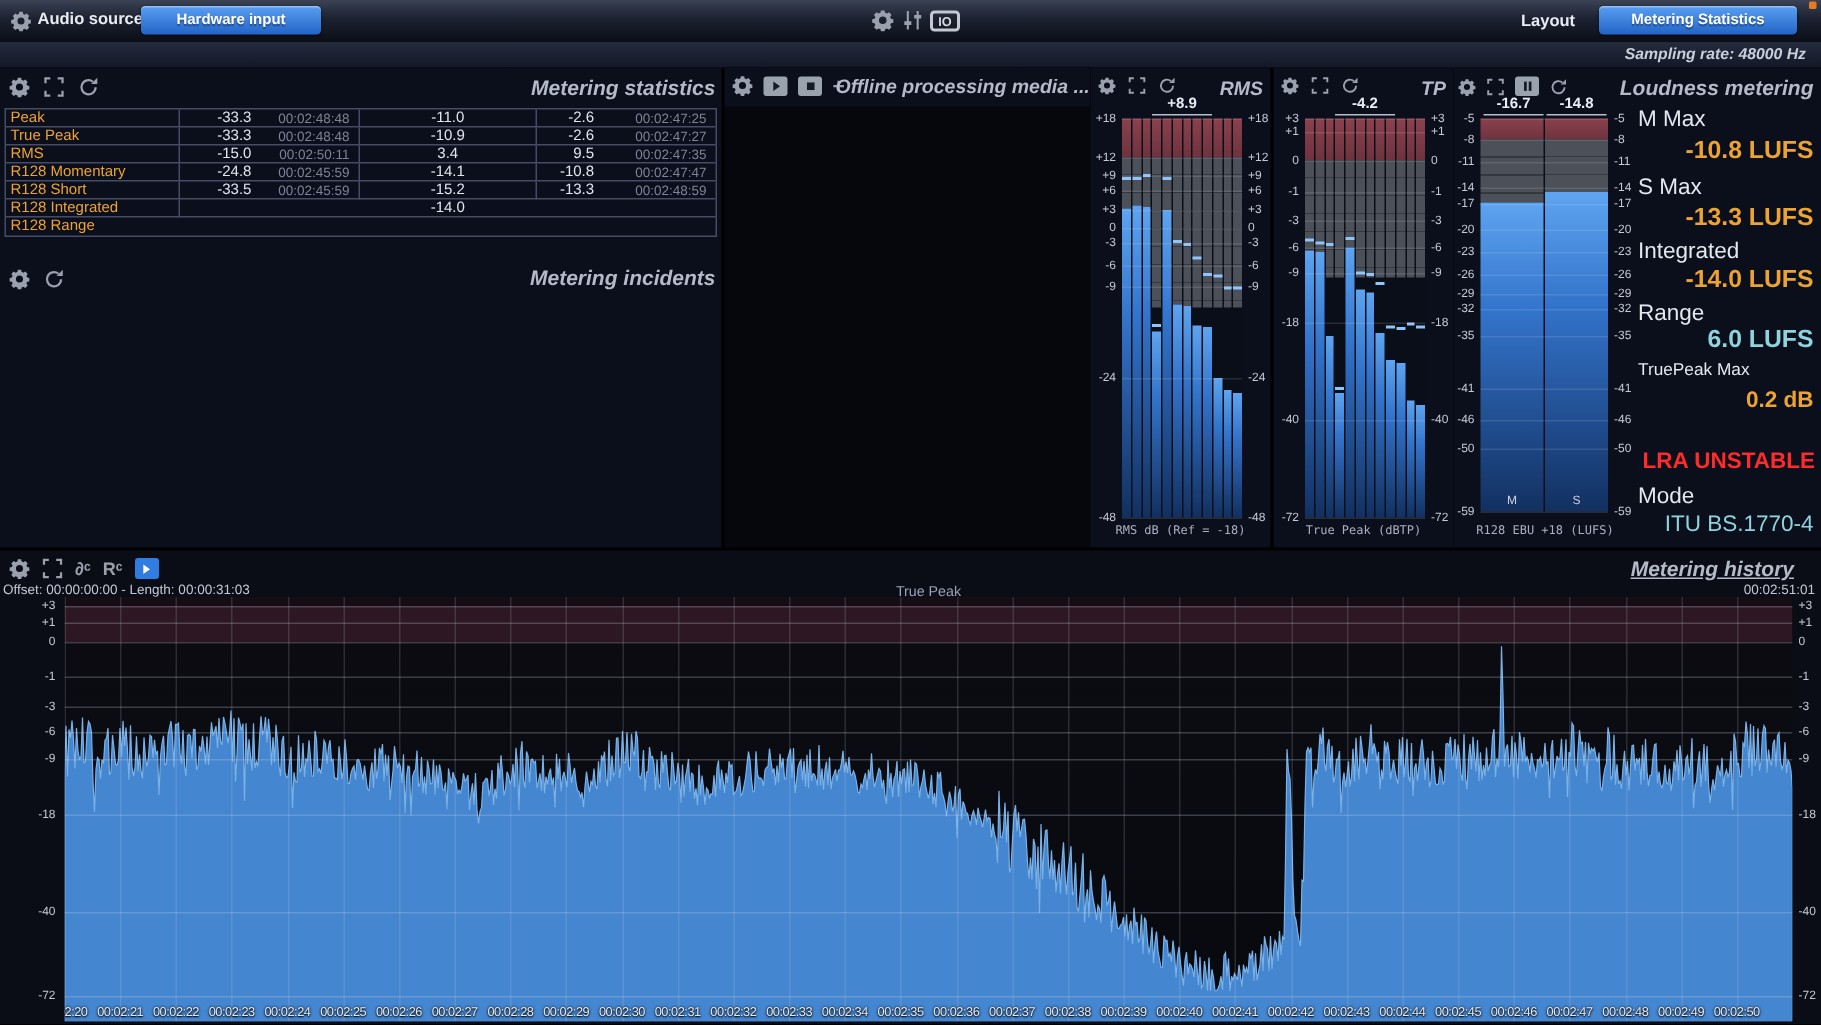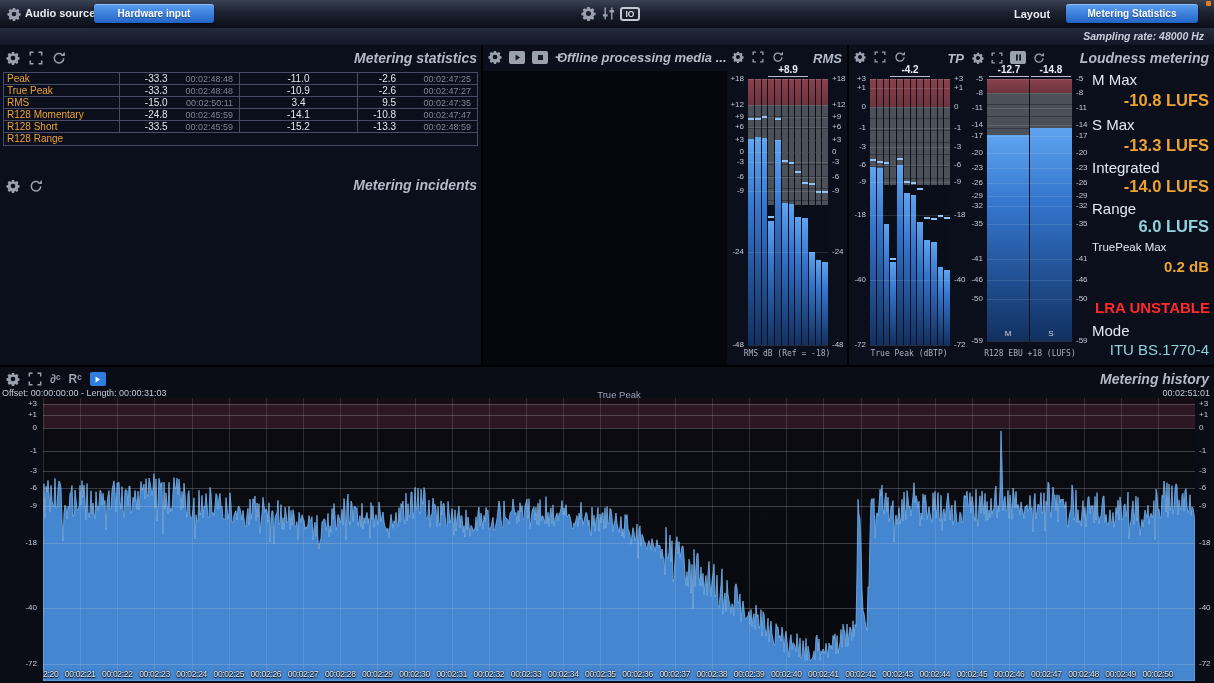--- a/index.html
+++ b/index.html
@@ -195,20 +195,24 @@
             <div class="v w40">-33.5</div>
             <div class="tm">00:02:45:59</div>
           </div>
           <div class="tcell mid">-15.2</div>
           <div class="tcell flexc">
             <div class="v w32">-13.3</div>
             <div class="tm">00:02:48:59</div>
           </div>
         </div>
         <div class="trow">
+          <div class="tcell lab">R128 Integrated</div>
+          <div class="tcell span3">-14.0</div>
+        </div>
+        <div class="trow">
           <div class="tcell lab">R128 Range</div>
         </div>
       </div>
     <div class="icrow" style="left:6px;top:134px;">
       <span class="ic">
           <svg viewBox="0 0 16 16">
             <path fill="currentColor" fill-rule="evenodd" d="M9.3 1H6.7l-.33 1.75a5.5 5.5 0 0 0-1.28.53L3.6 2.3 1.77 4.13l.98 1.5c-.23.4-.4.83-.53 1.28L.5 7.24v2.6l1.72.33c.13.45.3.88.53 1.28l-.98 1.5 1.84 1.84 1.5-.98c.4.23.83.4 1.28.53L6.7 16h2.6l.33-1.66c.45-.13.88-.3 1.28-.53l1.5.98 1.84-1.84-.98-1.5c.23-.4.4-.83.53-1.28l1.7-.33v-2.6l-1.7-.33a5.5 5.5 0 0 0-.53-1.28l.98-1.5L12.41 2.3l-1.5.98a5.5 5.5 0 0 0-1.28-.53L9.3 1zM8 5.3a2.7 2.7 0 1 1 0 5.4 2.7 2.7 0 0 1 0-5.4z"></path>
           </svg>
         </span>
       <span class="ic">
@@ -529,21 +533,21 @@
             <rect x="9.2" y="2.5" width="3.2" height="11" fill="currentColor"></rect>
           </svg>
         </span>
       <span class="ic sm">
           <svg viewBox="0 0 16 16">
             <path fill="none" stroke="currentColor" stroke-width="1.7" d="M13.4 8.2A5.4 5.4 0 1 1 11.4 4"></path>
             <path fill="currentColor" d="M14.7 1v4.8H9.9z"></path>
           </svg>
         </span>
     </div>
-    <div class="meterval" style="left:20px;top:19px;width:40px;">-12.7</div>
+    <div class="meterval" style="left:20px;top:19px;width:40px;">-16.7</div>
     <div class="meterval" style="left:62px;top:19px;width:40px;">-14.8</div>
     <div class="m-left" style="left:0;top:34px;width:17px;height:262px;">
         <div class="mticklab" style="top: calc(0% - 4px);">-5</div>
         <div class="mticklab" style="top: calc(5.3% - 4px);">-8</div>
         <div class="mticklab" style="top: calc(11.1% - 4px);">-11</div>
         <div class="mticklab" style="top: calc(17.6% - 4px);">-14</div>
         <div class="mticklab" style="top: calc(21.8% - 4px);">-17</div>
         <div class="mticklab" style="top: calc(28.2% - 4px);">-20</div>
         <div class="mticklab" style="top: calc(34% - 4px);">-23</div>
         <div class="mticklab" style="top: calc(39.7% - 4px);">-26</div>
@@ -632,21 +636,21 @@
           </svg>
         </span>
       <span class="glyphic">∂ᶜ</span>
       <span class="glyphic">Rᶜ</span>
       <span class="icbox blue">
           <svg viewBox="0 0 16 16">
             <path fill="currentColor" d="M4.5 2.5l8 5.5-8 5.5z"></path>
           </svg>
         </span>
     </div>
-    <div class="ptitle" style="right:5px;top:4px;">Metering history</div>
+    <div class="ptitle" style="right:18px;top:4px;text-decoration:underline;">Metering history</div>
     <div id="hist-offset" style="left:2px;">Offset: 00:00:00:00 - Length: 00:00:31:03</div>
     <div id="hist-series">True Peak</div>
     <div id="hist-endtime" style="right:4px;">00:02:51:01</div>
     <div id="hist-lab-l">
         <div class="mticklab" style="top: calc(2.1% - 4px);">+3</div>
         <div class="mticklab" style="top: calc(6% - 4px);">+1</div>
         <div class="mticklab" style="top: calc(10.6% - 4px);">0</div>
         <div class="mticklab" style="top: calc(18.7% - 4px);">-1</div>
         <div class="mticklab" style="top: calc(25.8% - 4px);">-3</div>
         <div class="mticklab" style="top: calc(31.8% - 4px);">-6</div>

